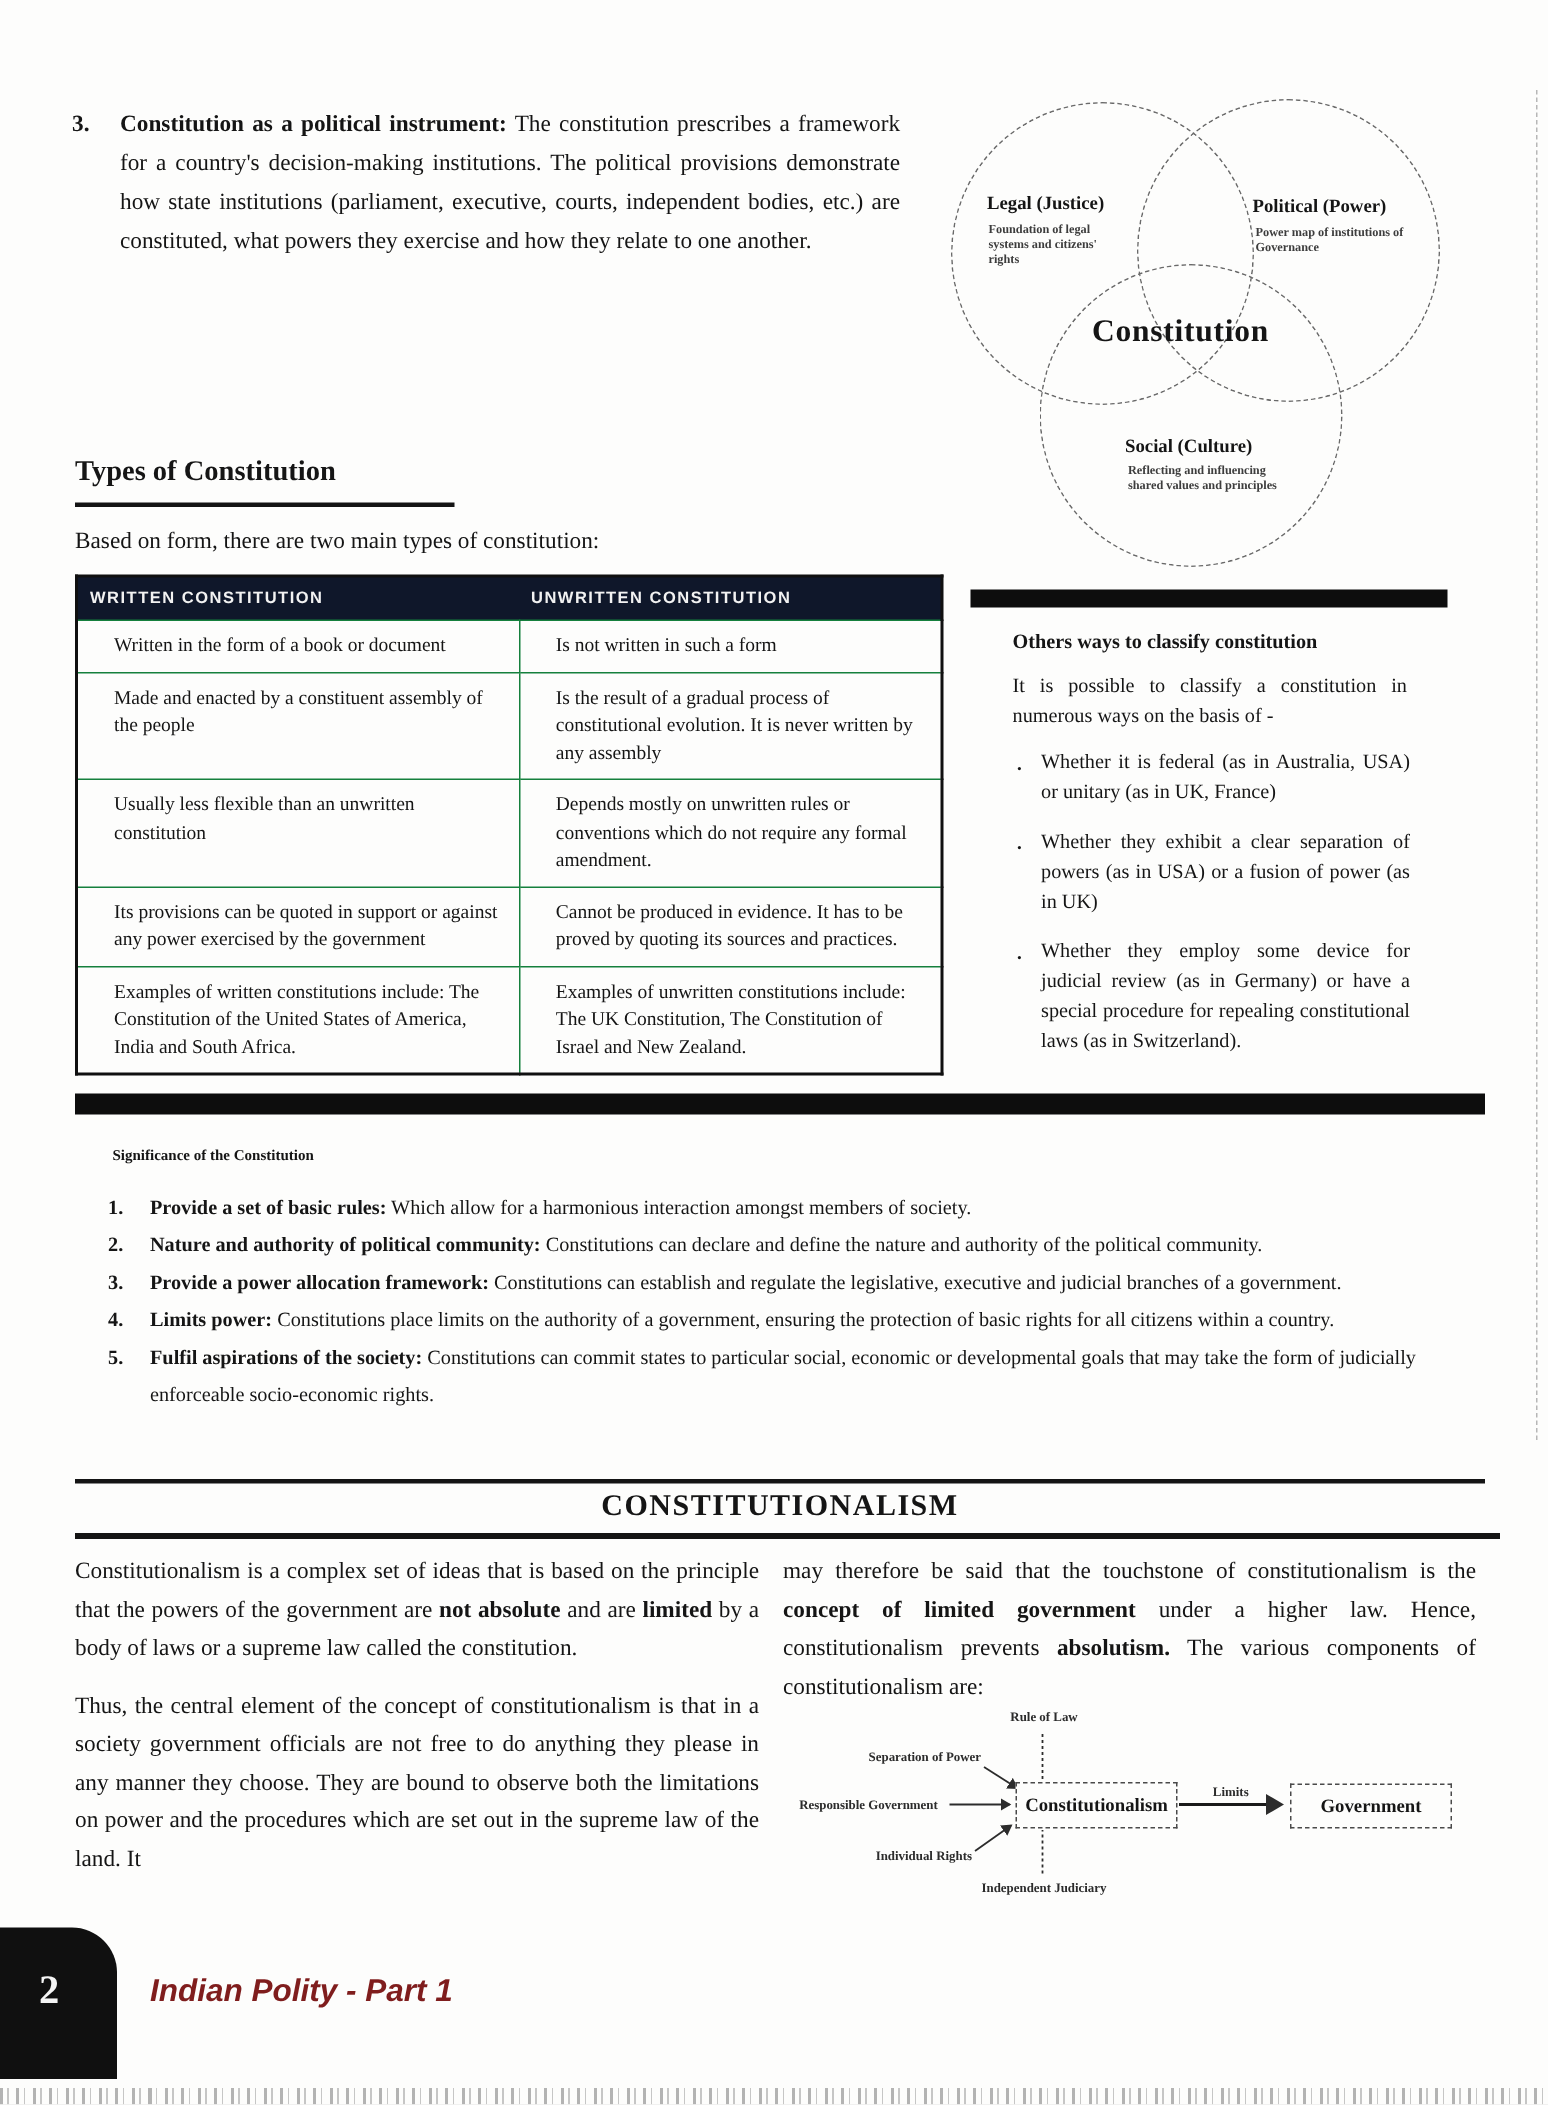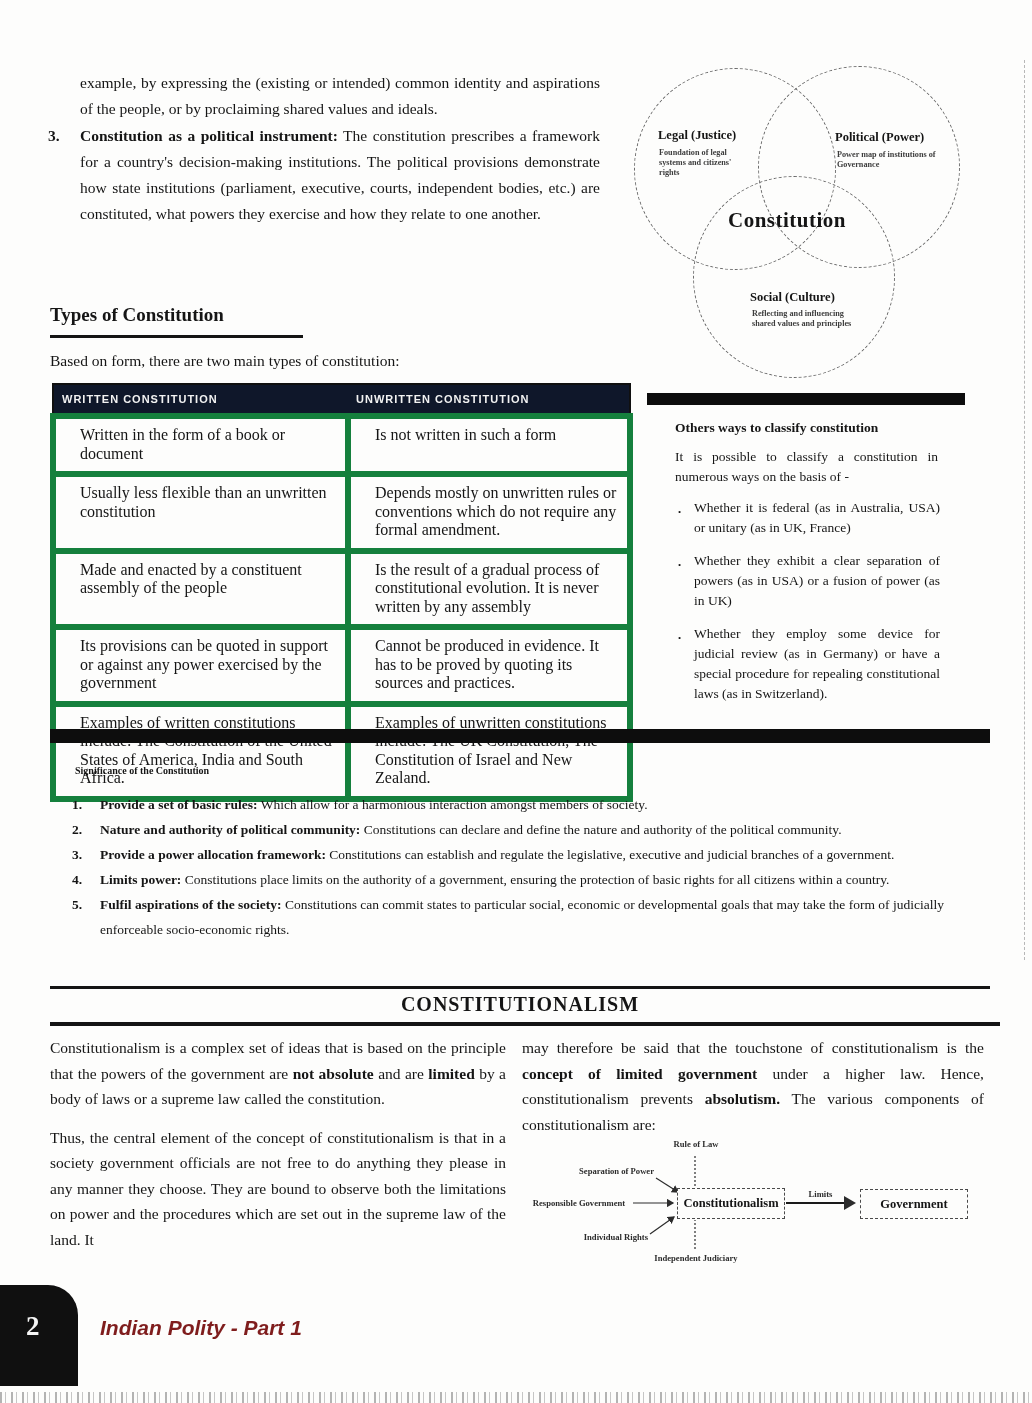--- a/index.html
+++ b/index.html
@@ -19,21 +19,21 @@
   .venn-title{position:absolute;font-weight:bold;font-size:12.5px;}
   .venn-sub{position:absolute;font-size:8.2px;font-weight:bold;color:#3d3d3d;line-height:10px;}
   .venn-center{position:absolute;font-weight:bold;font-size:21px;letter-spacing:.5px;}
   
   .h2{font-size:19px;font-weight:bold;}
   .rule{background:#141414;}
   .basedon{font-size:15.5px;}
   table.tc{border-collapse:collapse;table-layout:fixed;width:577px;border:2.2px solid #101010;}
   table.tc th{background:#0f172a;color:#f2f2f2;font-family:"Liberation Sans",sans-serif;
     font-size:11px;letter-spacing:1px;text-align:left;padding:8px 8px;font-weight:bold;}
-  table.tc td{border:6px solid #15803d;font-size:16px;line-height:18.5px;
+  table.tc td{border:1px solid #15803d;font-size:13px;line-height:18.5px;
     padding:7px 8px 8px 24px;vertical-align:top;}
   
   .sb-bar{left:647px;top:393px;width:318px;height:12px;background:#0d0d0d;}
   .sb-head{left:675px;top:420px;font-size:13.5px;font-weight:bold;}
   .sb-intro{left:675px;top:447px;width:263px;font-size:13.5px;line-height:20px;}
   .sb-list{left:678px;top:498px;width:262px;font-size:13.5px;line-height:20px;}
   .sb-item{display:flex;margin-bottom:13px;}
   .sb-item .dot{flex:0 0 16px;font-size:9px;padding-top:4px;}
   
   .band{left:50px;top:729px;width:940px;height:14px;background:#0d0d0d;}
@@ -62,21 +62,20 @@
     background:repeating-linear-gradient(90deg,#777 0 2px,transparent 2px 5px,#999 5px 6px,transparent 6px 11px);
     opacity:.55;}
   .edge-artifact{left:1024px;top:60px;width:0;height:900px;border-left:1.5px dashed #8a8a8a;opacity:.6;}
 </style>
 </head>
 <body>
 
 <div class="page">
 
   <div class="abs intro">
-    <p class="p1 just">example, by expressing the (existing or intended) common identity and aspirations of the people, or by proclaiming shared values and ideals.</p>
     <div class="li3">
       <span class="num">3.</span>
       <span class="body just"><strong>Constitution as a political instrument:</strong><span> The constitution prescribes a framework for a country's decision-making institutions. The political provisions demonstrate how state institutions (parliament, executive, courts,  independent bodies, etc.) are constituted, what powers they exercise and how they relate to one another.</span></span>
     </div>
   </div>
 
   <div class="abs venn">
     <div class="circle" style="left:2px;top:8px;"></div>
     <div class="circle" style="left:126px;top:6px;"></div>
     <div class="circle" style="left:61px;top:116px;"></div>
@@ -103,26 +102,26 @@
         <th>WRITTEN CONSTITUTION</th>
         <th>UNWRITTEN CONSTITUTION</th>
       </tr>
     </thead>
     <tbody>
       <tr>
         <td>Written in the form of a book or document</td>
         <td>Is not written in such a form</td>
       </tr>
       <tr>
+        <td>Made and enacted by a constituent assembly of the people</td>
+        <td>Is the result of a gradual process of constitutional evolution. It is never written by any assembly</td>
+      </tr>
+      <tr>
         <td>Usually less flexible than an unwritten constitution</td>
         <td>Depends mostly on unwritten rules or conventions which do not require any formal amendment.</td>
-      </tr>
-      <tr>
-        <td>Made and enacted by a constituent assembly of the people</td>
-        <td>Is the result of a gradual process of constitutional evolution. It is never written by any assembly</td>
       </tr>
       <tr>
         <td>Its provisions can be quoted in support or against any power exercised by the government</td>
         <td>Cannot be produced in evidence. It has to be proved by quoting its sources and practices.</td>
       </tr>
       <tr>
         <td>Examples of written constitutions include: The Constitution of the United States of America, India and South Africa.</td>
         <td>Examples of unwritten constitutions include: The UK Constitution, The Constitution of Israel and New Zealand.</td>
       </tr>
     </tbody>

